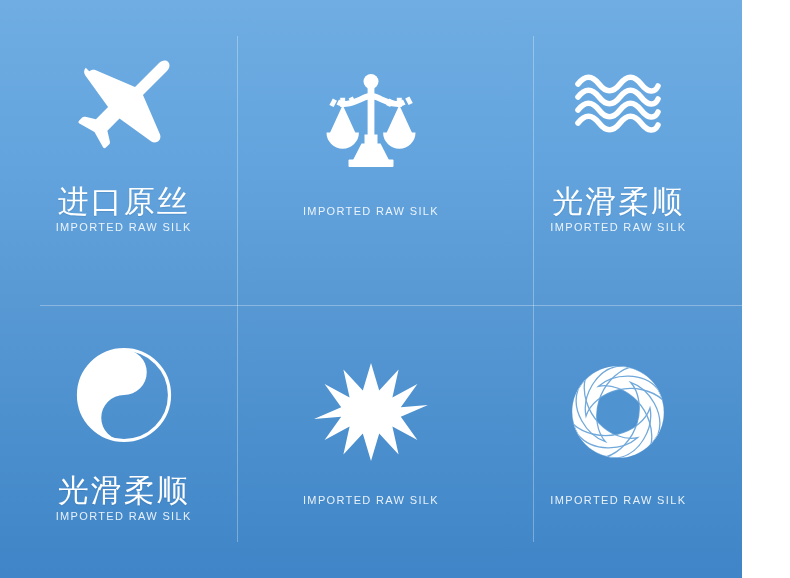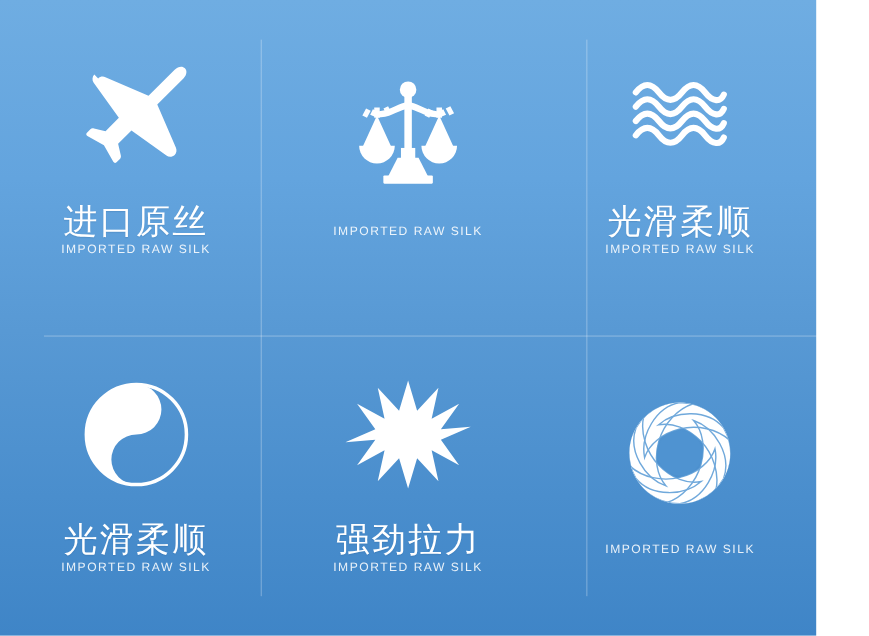--- a/index.html
+++ b/index.html
@@ -163,21 +163,20 @@
       <div class="title-cn">光滑柔顺</div>
       <div class="title-en">IMPORTED RAW SILK</div>
     </div>
 
     <div class="cell r2">
       <div class="icon-wrap">
         <svg width="100" height="100" viewBox="0 0 100 100" aria-hidden="true">
           <polygon fill="#ffffff" points="50,1 58.2,28.4 77.6,7.6 71.4,35.6 96.4,22.1 79.8,45.2 107,43 79.8,54.8 107,57 79.8,54.8 96.4,77.9 71.4,64.4 77.6,92.4 58.2,71.6 50,99 41.8,71.6 22.4,92.4 28.6,64.4 3.6,77.9 20.2,54.8 -7,57 20.2,45.2 3.6,22.1 28.6,35.6 22.4,7.6 41.8,28.4"></polygon>
         </svg>
       </div>
-      <div class="title-cn">强劲拉力</div>
       <div class="title-en">IMPORTED RAW SILK</div>
     </div>
 
     <div class="cell r2">
       <div class="icon-wrap">
         <svg width="100" height="100" viewBox="0 0 100 100" aria-hidden="true">
           <defs>
             <clipPath id="apertureClip">
               <circle cx="50" cy="50" r="46"></circle>
             </clipPath>

